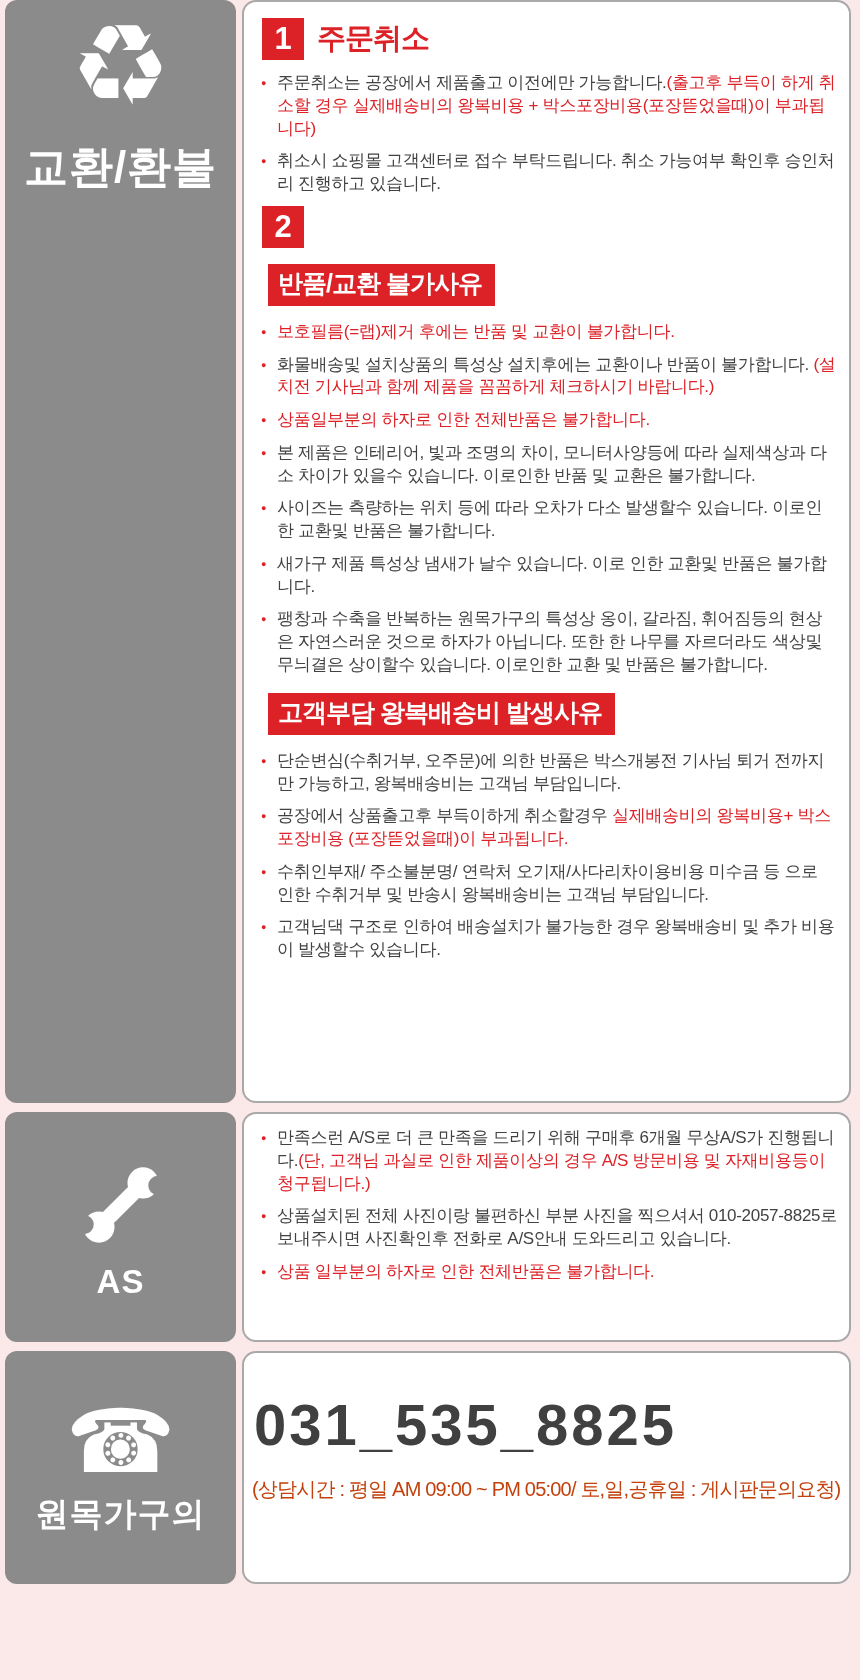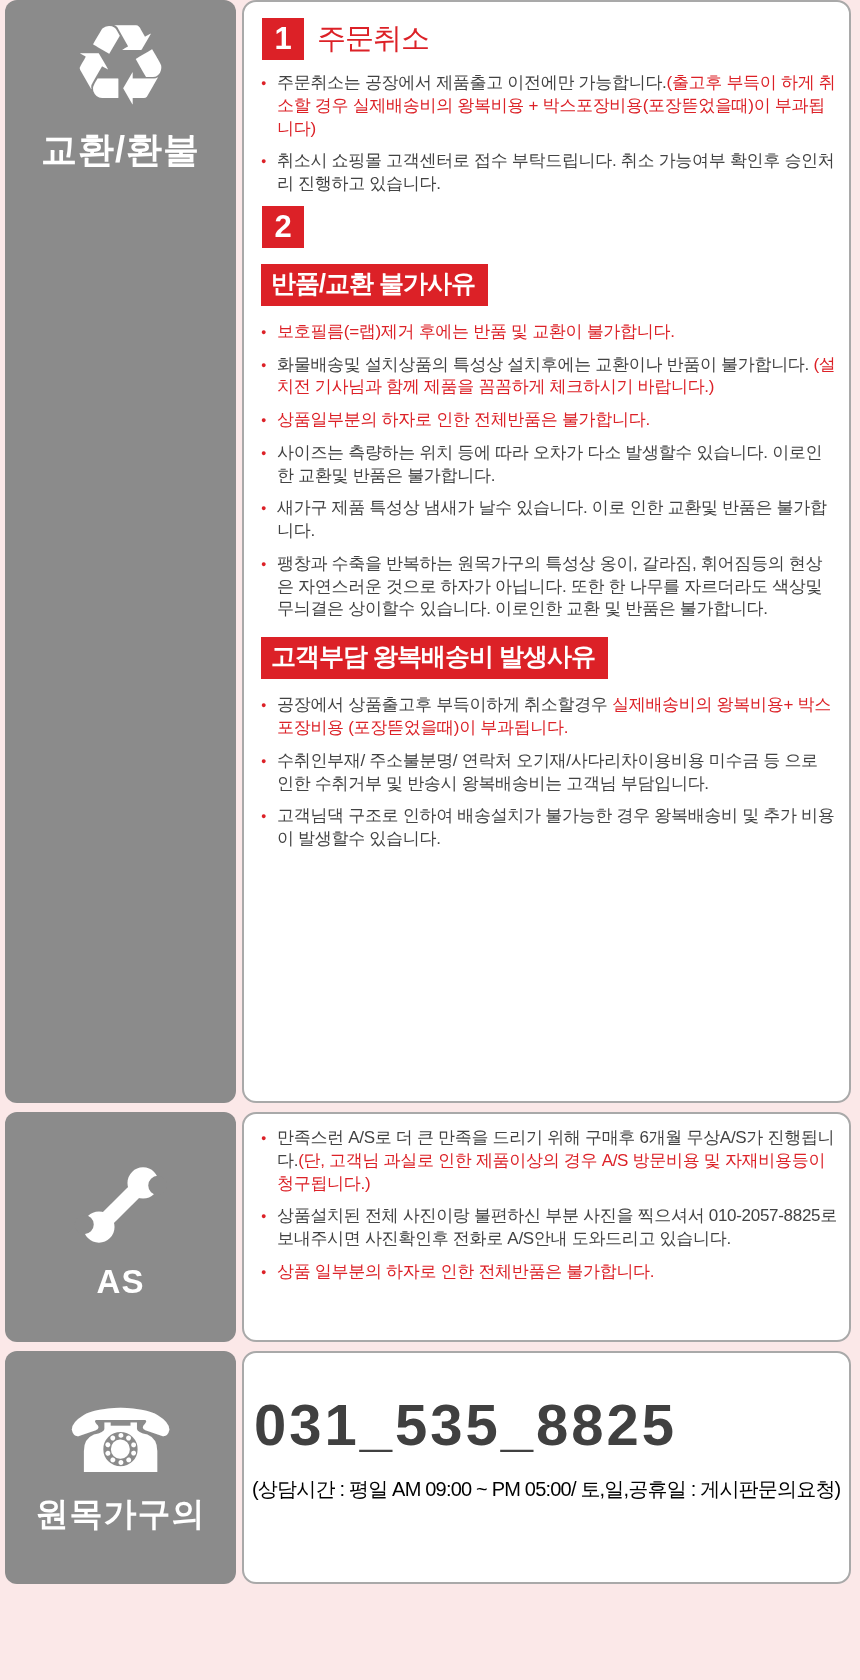--- a/index.html
+++ b/index.html
@@ -9,34 +9,34 @@
   .row { display:flex; gap:6px; margin-bottom:9px; }
   .row-1 { height:1103px; }
   .row-2 { height:230px; }
   .row-3 { height:233px; }
   .side { flex:0 0 231px; background:#8b8b8b; border-radius:12px; display:flex; flex-direction:column; align-items:center; color:#fff; }
   .side.top-align { justify-content:flex-start; padding-top:10px; }
   .side.center-align { justify-content:center;text-align:right; }
   .glyph-icon { color:#fff; line-height:1; }
   .recycle { font-size:112px; }
   .phone-glyph { font-size:88px; }
-  .side-label { color:#fff; font-weight:bold; font-size:36px; letter-spacing:1px; margin-top:4px; }
+  .side-label { color:#fff; font-weight:bold; font-size:44px; letter-spacing:1px; margin-top:16px; }
   .side-label.small { font-size:33px; margin-top:6px; }
   .panel { flex:1 1 auto; background:#fff; border:2px solid #a9a9a9; border-radius:14px; padding:14px 12px 10px 16px; overflow:hidden; }
   .panel.as-pad { padding-top:13px; }
   .panel.cs-pad { padding:24px 6px 0 8px; }
   .heading { display:flex; align-items:center; gap:13px; margin:2px 0 12px 2px; }
   .num { width:42px; height:42px; background:#dc2127; color:#fff; font-weight:bold; font-size:31px; display:flex; align-items:center; justify-content:center; }
-  .htext { color:#dc2127; font-weight:normal; font-size:29px; letter-spacing:-1px; }
-  .label-bar { width:fit-content; background:#dc2127; color:#fff; font-weight:bold; font-size:25px; letter-spacing:-1px; padding:3px 13px 6px 10px; margin:16px 0 15px 1px; }
+  .htext { color:#dc2127; font-weight:bold; font-size:29px; letter-spacing:-1px; }
+  .label-bar { width:fit-content; background:#dc2127; color:#fff; font-weight:bold; font-size:25px; letter-spacing:-1px; padding:3px 13px 6px 10px; margin:16px 0 15px 8px; }
   .bullet { position:relative; padding-left:17px; margin-bottom:10px; font-size:17px; line-height:1.34; color:#424242; letter-spacing:-0.3px; }
   .bullet::before { content:"●"; position:absolute; left:1px; top:5px; font-size:9px; color:#dc2127; }
   .seg.red { color:#dc2127; }
   .phone-number { color:#404040; font-weight:bold; font-size:58px; letter-spacing:3px; margin:14px 0 18px 2px; white-space:nowrap; }
-  .cs-note { color:#000000; font-size:20px; letter-spacing:-0.8px; white-space:nowrap; }
+  .cs-note { color:#c2410c; font-size:20px; letter-spacing:-0.8px; white-space:nowrap; }
   .wrench-svg { display:block; }
   .cut { fill:#8b8b8b; }
   .jaw, .handle { fill:#ffffff; }
 </style>
 </head>
 <body>
 
 <div class="page">
 
   <div class="row row-1">
@@ -51,24 +51,26 @@
         </div>
         <div class="bullet"><span class="seg">주문취소는 공장에서 제품출고 이전에만 가능합니다.</span><span class="seg red">(출고후 부득이 하게 취소할 경우 실제배송비의 왕복비용 + 박스포장비용(포장뜯었을때)이 부과됩니다)</span></div>
         <div class="bullet"><span class="seg">취소시 쇼핑몰 고객센터로 접수 부탁드립니다. 취소 가능여부 확인후 승인처리 진행하고 있습니다.</span></div>
         <div class="heading">
           <span class="num">2</span>
         </div>
         <div class="label-bar">반품/교환 불가사유</div>
         <div class="bullet"><span class="seg red">보호필름(=랩)제거 후에는 반품 및 교환이 불가합니다.</span></div>
         <div class="bullet"><span class="seg">화물배송및 설치상품의 특성상 설치후에는 교환이나 반품이 불가합니다. </span><span class="seg red">(설치전 기사님과 함께 제품을 꼼꼼하게 체크하시기 바랍니다.)</span></div>
         <div class="bullet"><span class="seg red">상품일부분의 하자로 인한 전체반품은 불가합니다.</span></div>
+        <div class="bullet"><span class="seg">본 제품은 인테리어, 빛과 조명의 차이, 모니터사양등에 따라 실제색상과 다소 차이가 있을수 있습니다. 이로인한 반품 및 교환은 불가합니다.</span></div>
         <div class="bullet"><span class="seg">사이즈는 측량하는 위치 등에 따라 오차가 다소 발생할수 있습니다. 이로인한 교환및 반품은 불가합니다.</span></div>
         <div class="bullet"><span class="seg">새가구 제품 특성상 냄새가 날수 있습니다. 이로 인한 교환및 반품은 불가합니다.</span></div>
         <div class="bullet"><span class="seg">팽창과 수축을 반복하는 원목가구의 특성상 옹이, 갈라짐, 휘어짐등의 현상은 자연스러운 것으로 하자가 아닙니다. 또한 한 나무를 자르더라도 색상및 무늬결은 상이할수 있습니다. 이로인한 교환 및 반품은 불가합니다.</span></div>
         <div class="label-bar">고객부담 왕복배송비 발생사유</div>
+        <div class="bullet"><span class="seg">단순변심(수취거부, 오주문)에 의한 반품은 박스개봉전 기사님 퇴거 전까지만 가능하고, 왕복배송비는 고객님 부담입니다.</span></div>
         <div class="bullet"><span class="seg">공장에서 상품출고후 부득이하게 취소할경우 </span><span class="seg red">실제배송비의 왕복비용+ 박스포장비용 (포장뜯었을때)이 부과됩니다.</span></div>
         <div class="bullet"><span class="seg">수취인부재/ 주소불분명/ 연락처 오기재/사다리차이용비용 미수금 등 으로 인한 수취거부 및 반송시 왕복배송비는 고객님 부담입니다.</span></div>
         <div class="bullet"><span class="seg">고객님댁 구조로 인하여 배송설치가 불가능한 경우 왕복배송비 및 추가 비용이 발생할수 있습니다.</span></div>
       </div>
   </div>
 
   <div class="row row-2">
     <div class="side center-align">
       <svg class="wrench-svg" viewBox="0 0 120 120" width="104" height="104" aria-hidden="true">
         <g transform="rotate(45 60 60)">

